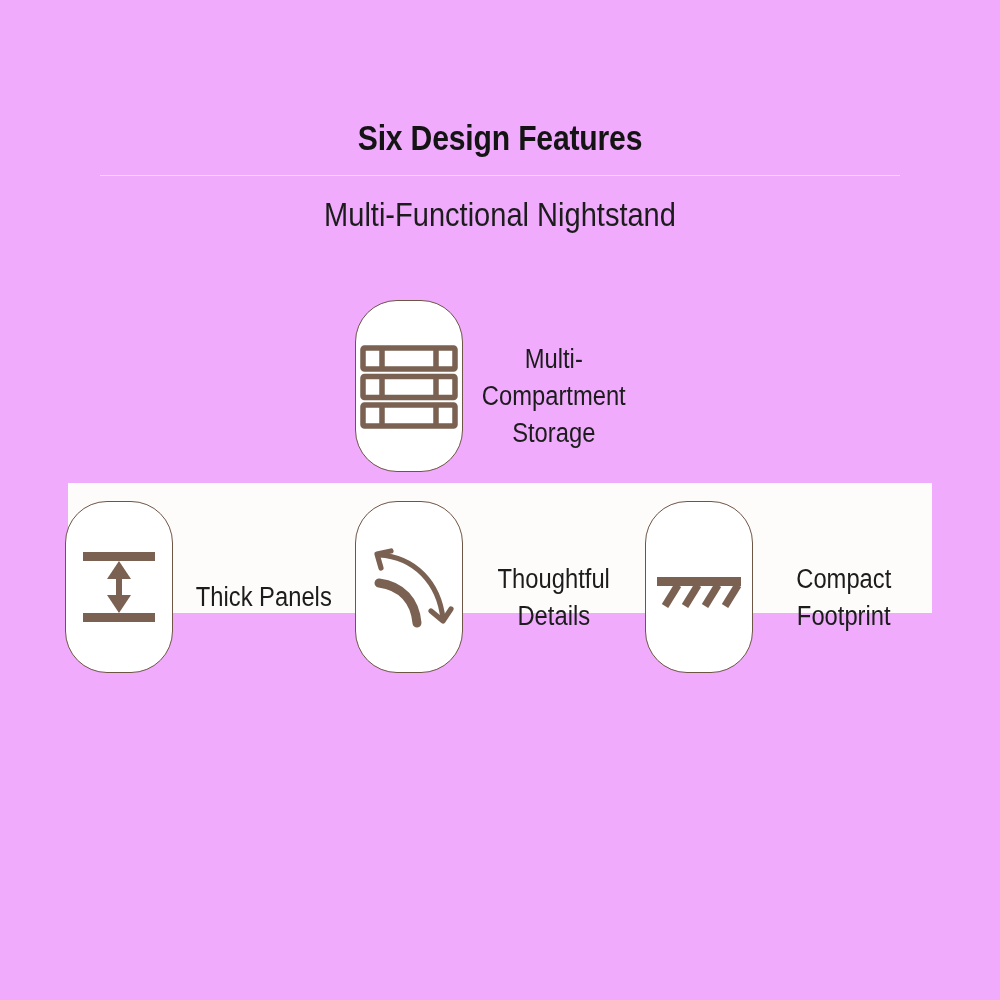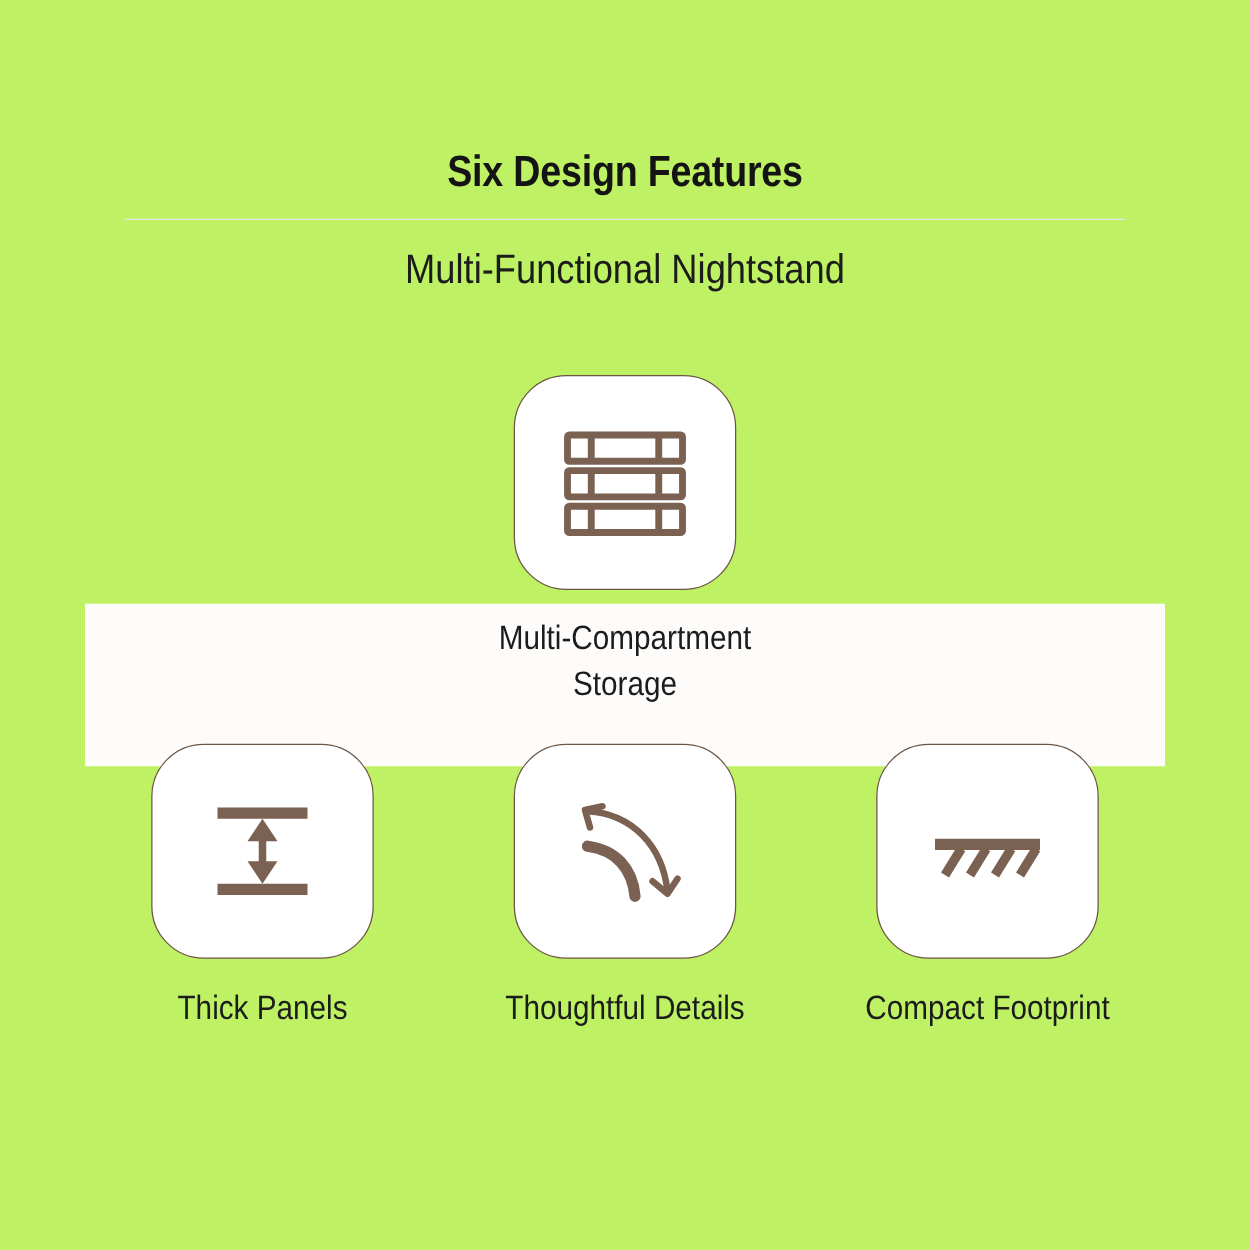--- a/index.html
+++ b/index.html
@@ -12,21 +12,21 @@
     height: 1000px;
     background: #fefefe;
     font-family: "Liberation Sans", "DejaVu Sans", sans-serif;
     color: #1a1a1a;
     overflow: hidden;
   }
   .page {
     position: relative;
     width: 1000px;
     height: 1000px;
-    background: #bef264;
+    background: #f0abfc;
   }
 
   
   .header {
     position: absolute;
     left: 0;
     top: 0;
     width: 1000px;
     text-align: center;
   }
@@ -85,21 +85,21 @@
     justify-content: center;
     align-items: flex-start;
   }
   .feature-row.row-2 {
     margin-top: 29px;
     align-items: center;
   }
   .feature {
     width: 290px;
     display: flex;
-    flex-direction: column;
+    flex-direction: row;
     align-items: center;
   }
   .icon-card {
     width: 178px;
     height: 172px;
     border: 1.6px solid #6e5546;
     border-radius: 42px;
     background: #ffffff;
     display: flex;
     align-items: center;

